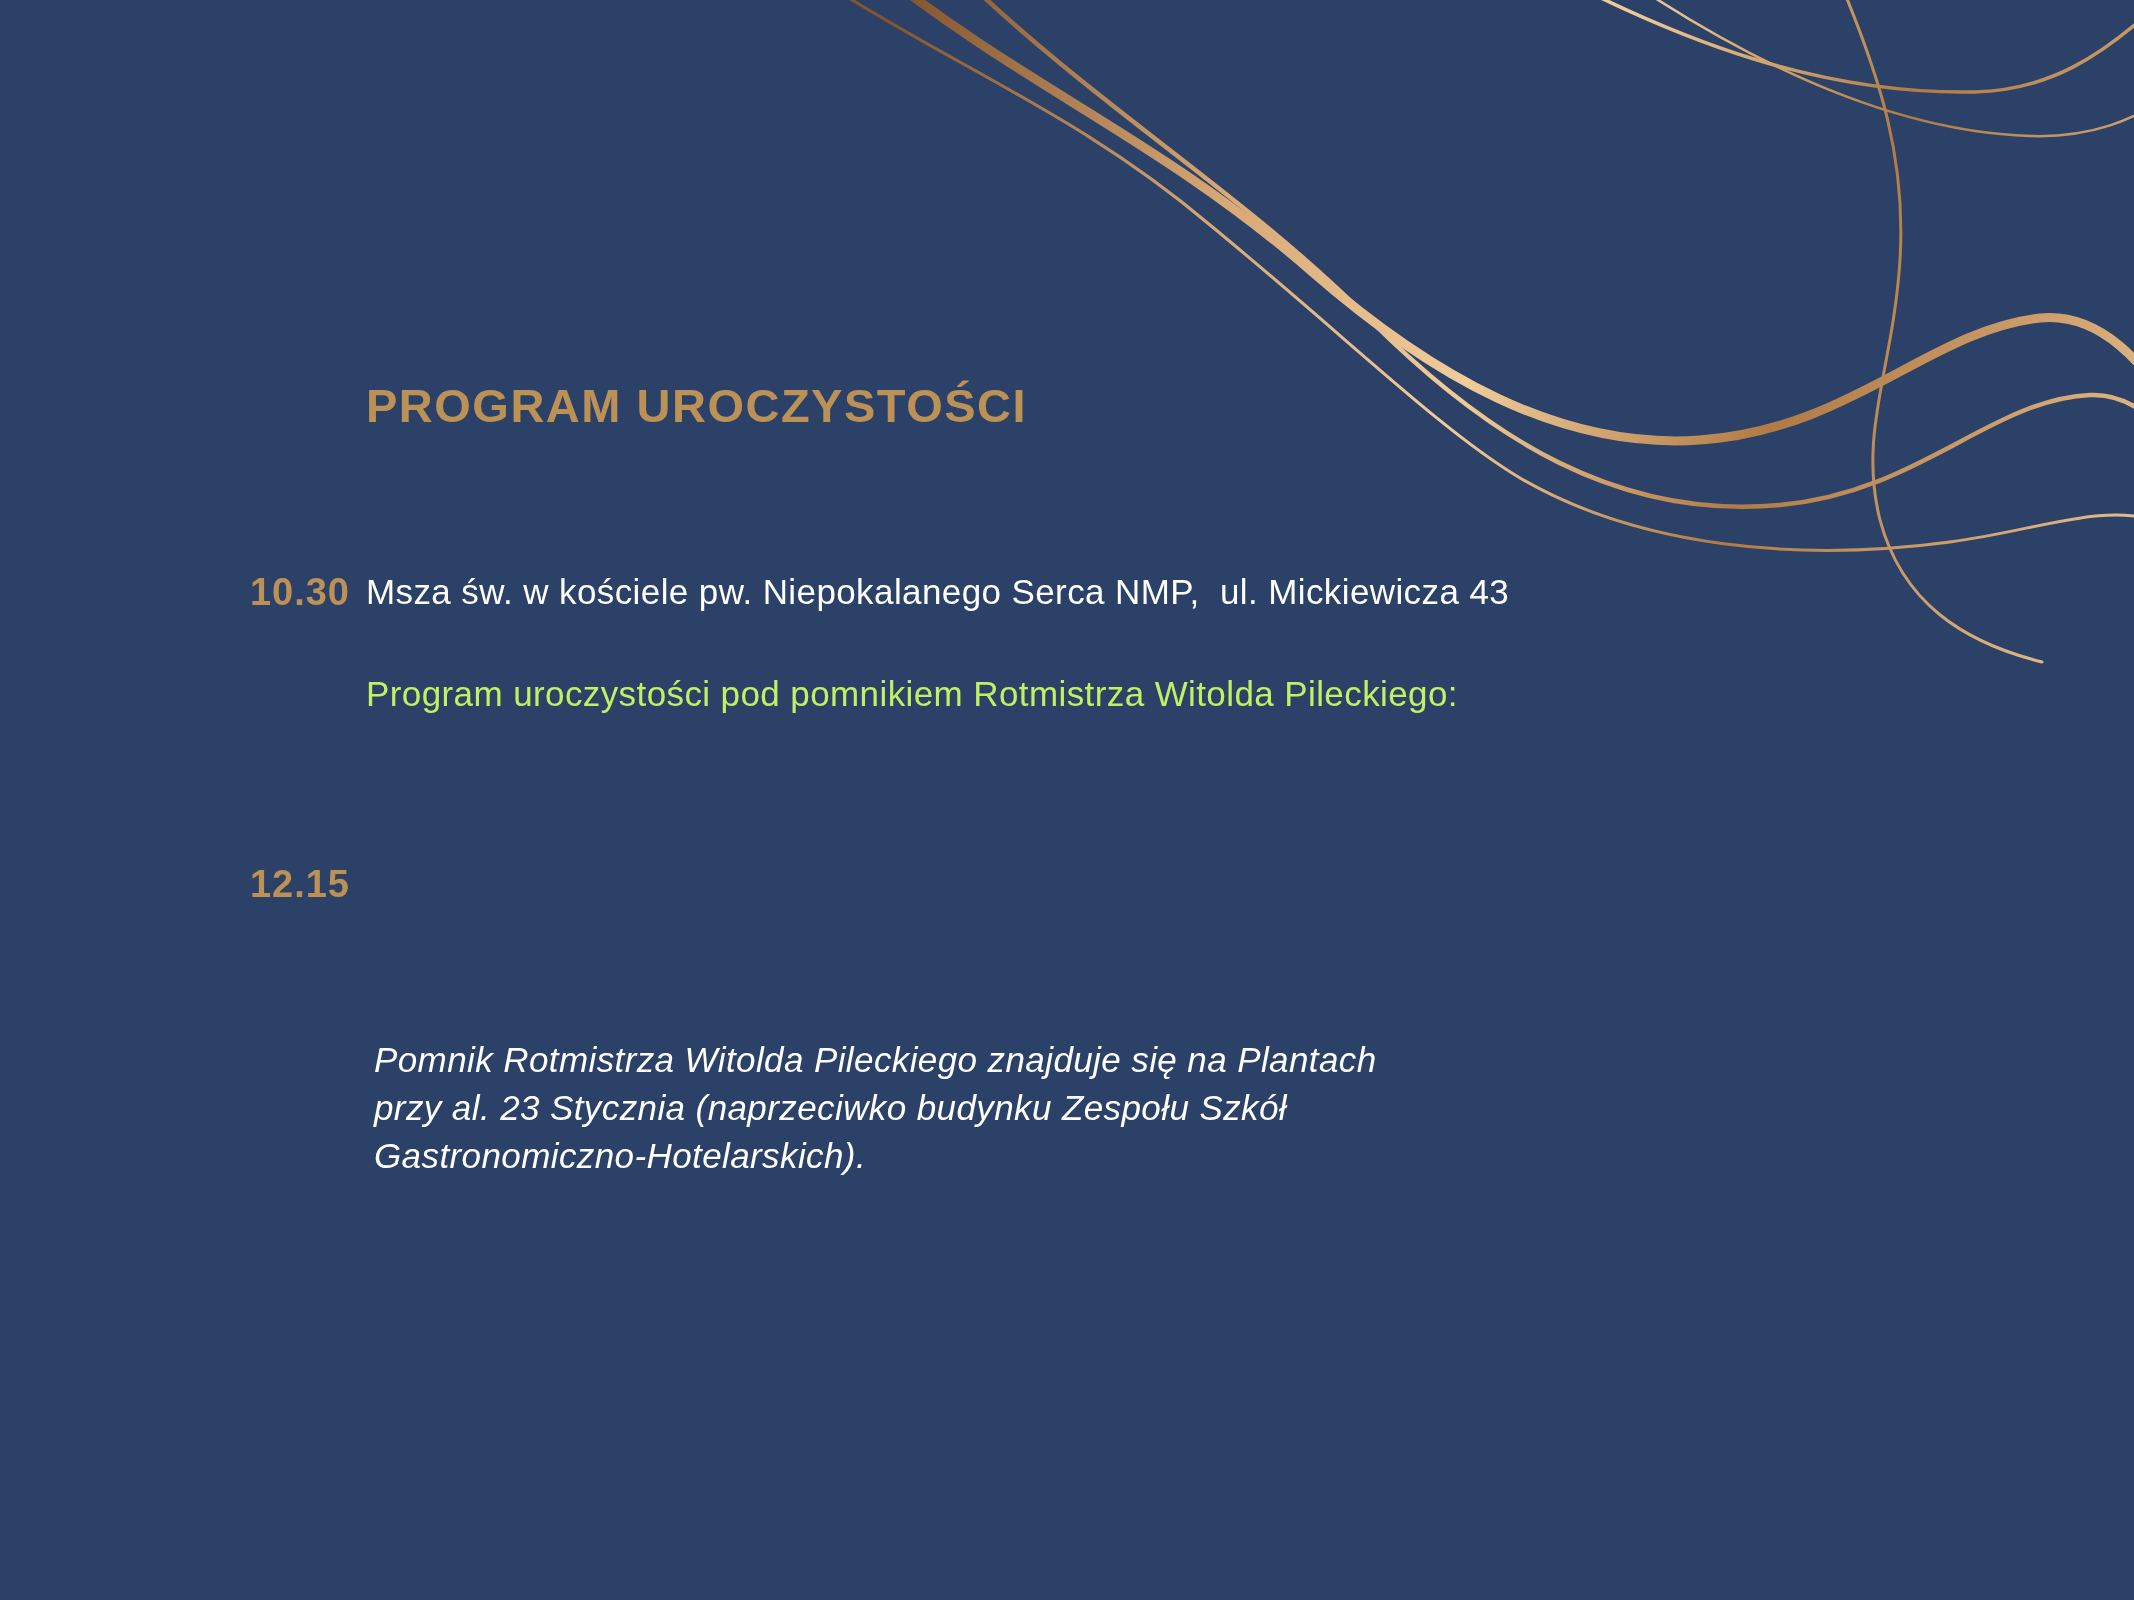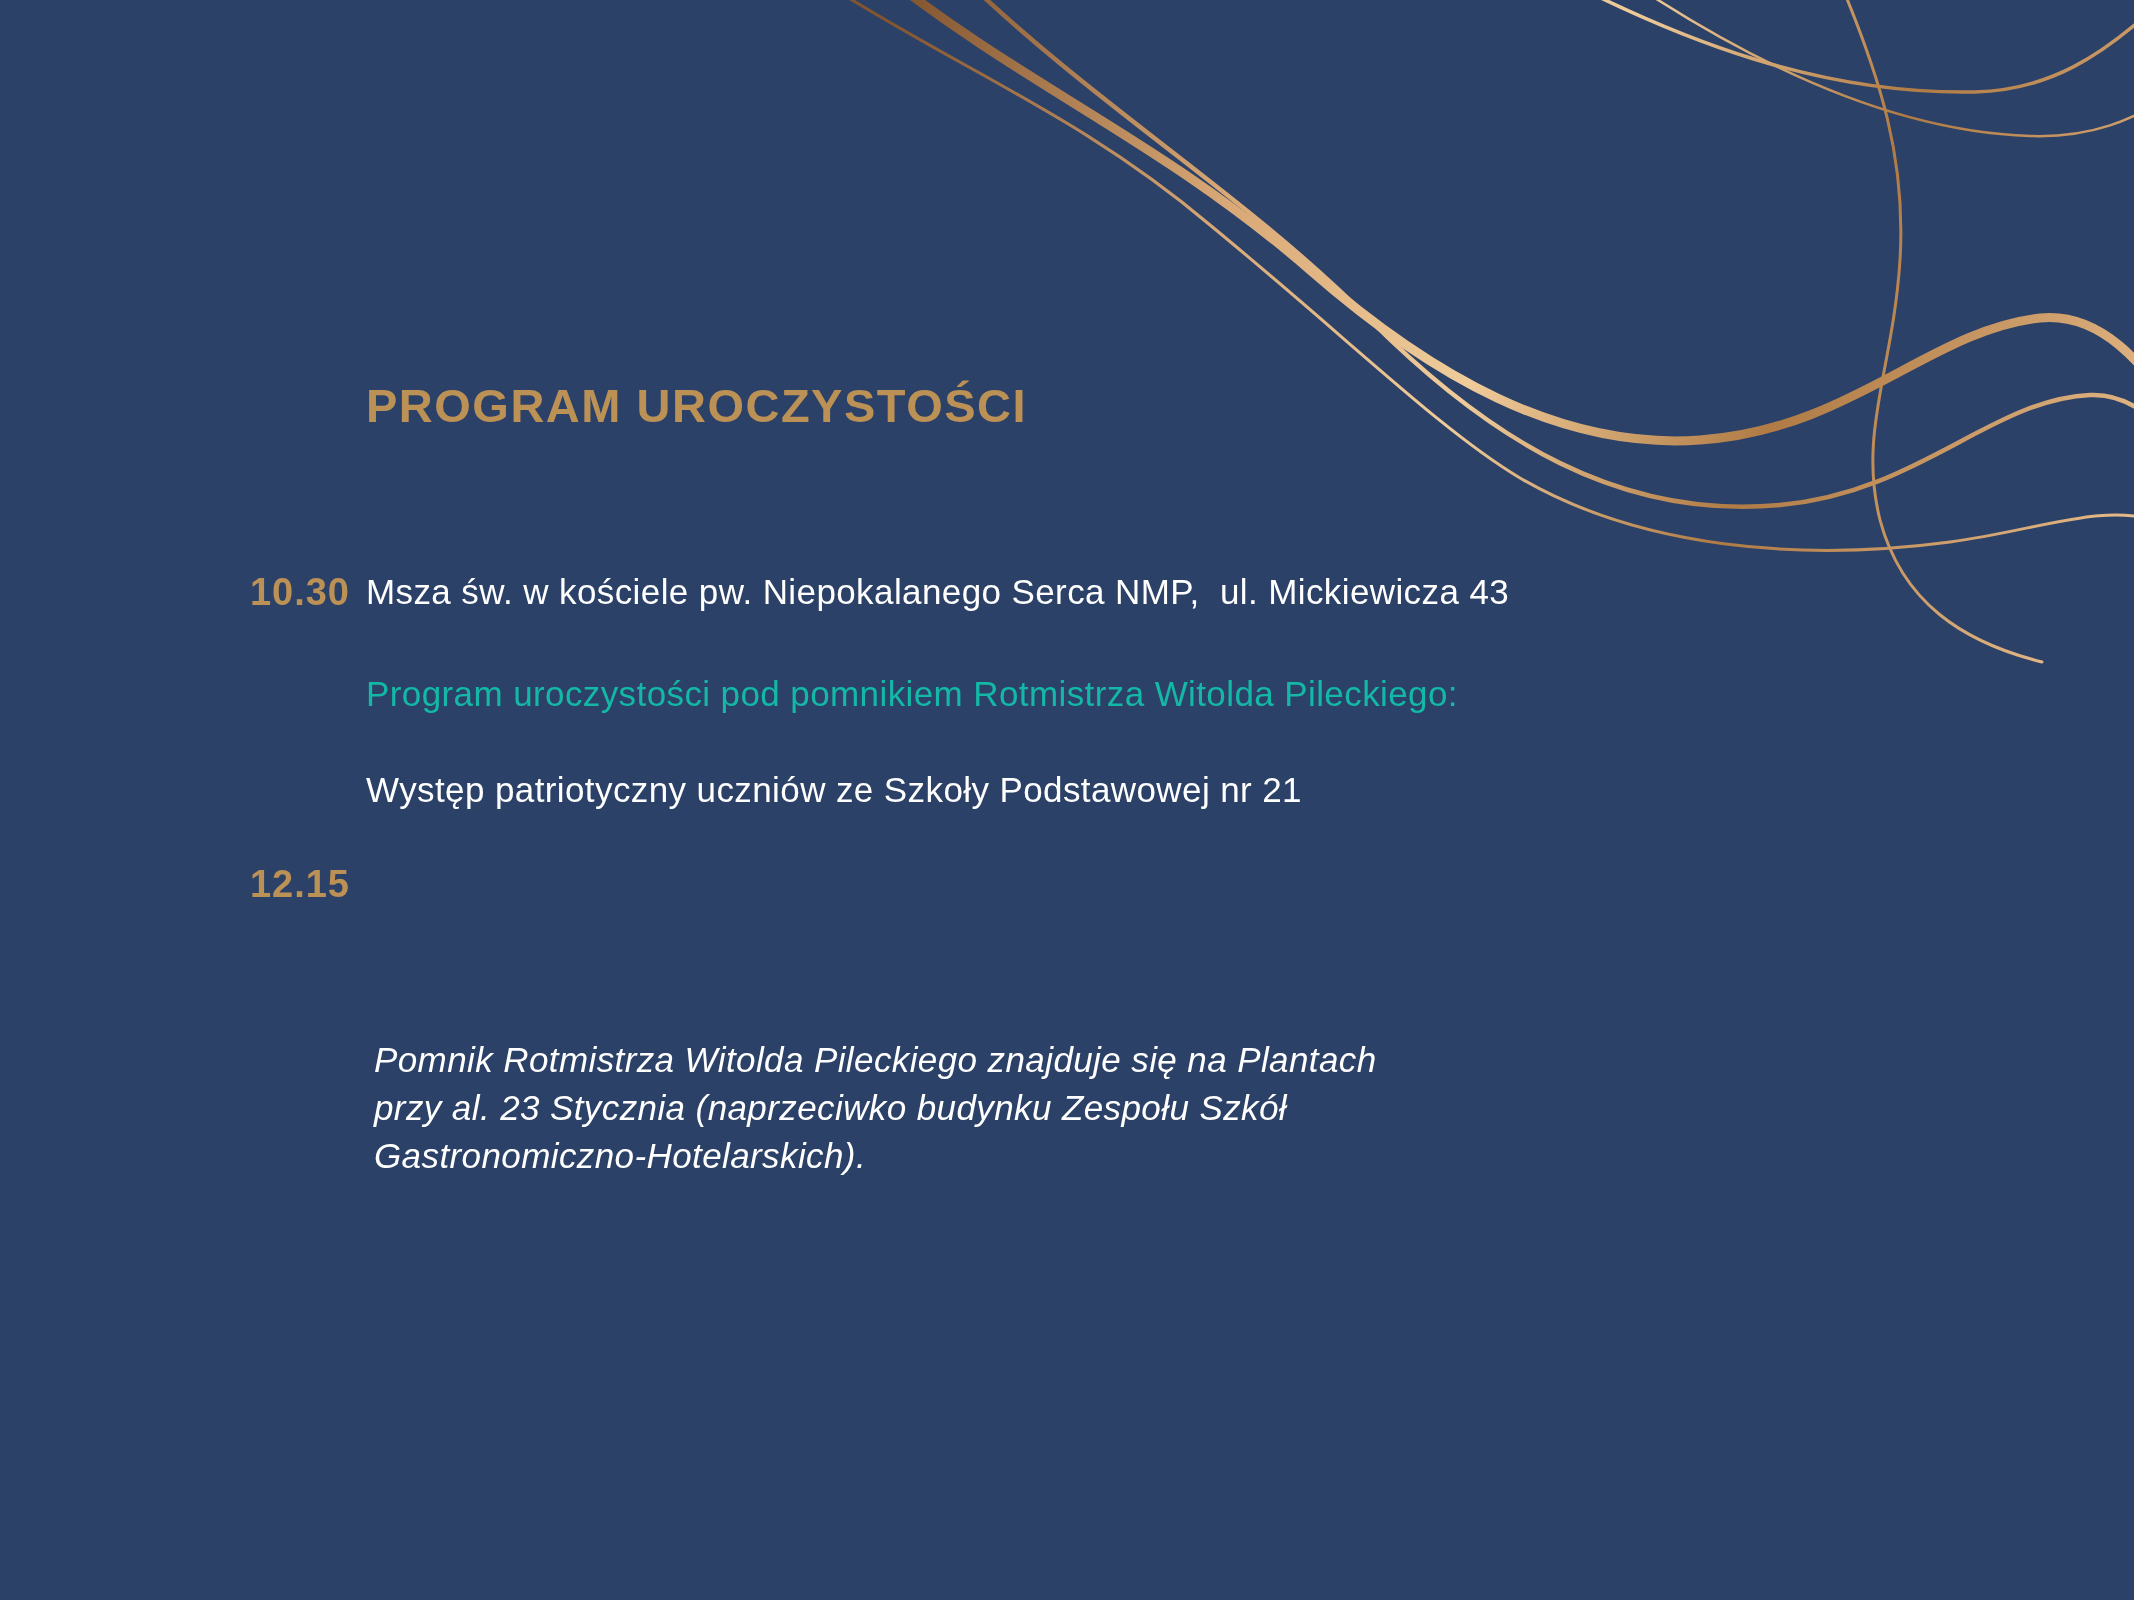--- a/index.html
+++ b/index.html
@@ -27,21 +27,21 @@
     position:absolute;left:0;top:0;width:338px;
     text-align:right;
     font-size:38px;font-weight:700;letter-spacing:1px;
     color:#BC9155;line-height:48px;padding-left:12px;
   }
   .row .text{
     margin-left:366px;
     font-size:35px;line-height:48px;letter-spacing:0.4px;
     color:#FFFFFF;white-space:pre-wrap;max-width:1300px;
   }
-  .row.gold .text{color:#14b8a6;}
+  .row.gold .text{color:#bef264;}
   .row.italic .text{font-style:italic;}
 
   .r0{top:568px;} .r1{top:670px;} .r2{top:766px;} .r3{top:860px;} .r4{top:1036px;margin-left:8px;}
 </style>
 </head>
 <body>
 
 <div class="stage">
 
   <svg class="deco" viewBox="0 0 2134 700" aria-hidden="true">
@@ -70,21 +70,20 @@
     <span class="time">10.30</span>
     <div class="text">Msza św. w kościele pw. Niepokalanego Serca NMP,  ul. Mickiewicza 43</div>
   </div>
 
   <div class="row gold r1">
     <span class="time"></span>
     <div class="text">Program uroczystości pod pomnikiem Rotmistrza Witolda Pileckiego:</div>
   </div>
 
   <div class="row r2">
-    <div class="text">Występ patriotyczny uczniów ze Szkoły Podstawowej nr 21</div>
   </div>
 
   <div class="row r3">
     <span class="time">12.15</span>
   </div>
 
   <div class="row italic r4">
     <span class="time"></span>
     <div class="text">Pomnik Rotmistrza Witolda Pileckiego znajduje się na Plantach
 przy al. 23 Stycznia (naprzeciwko budynku Zespołu Szkół

